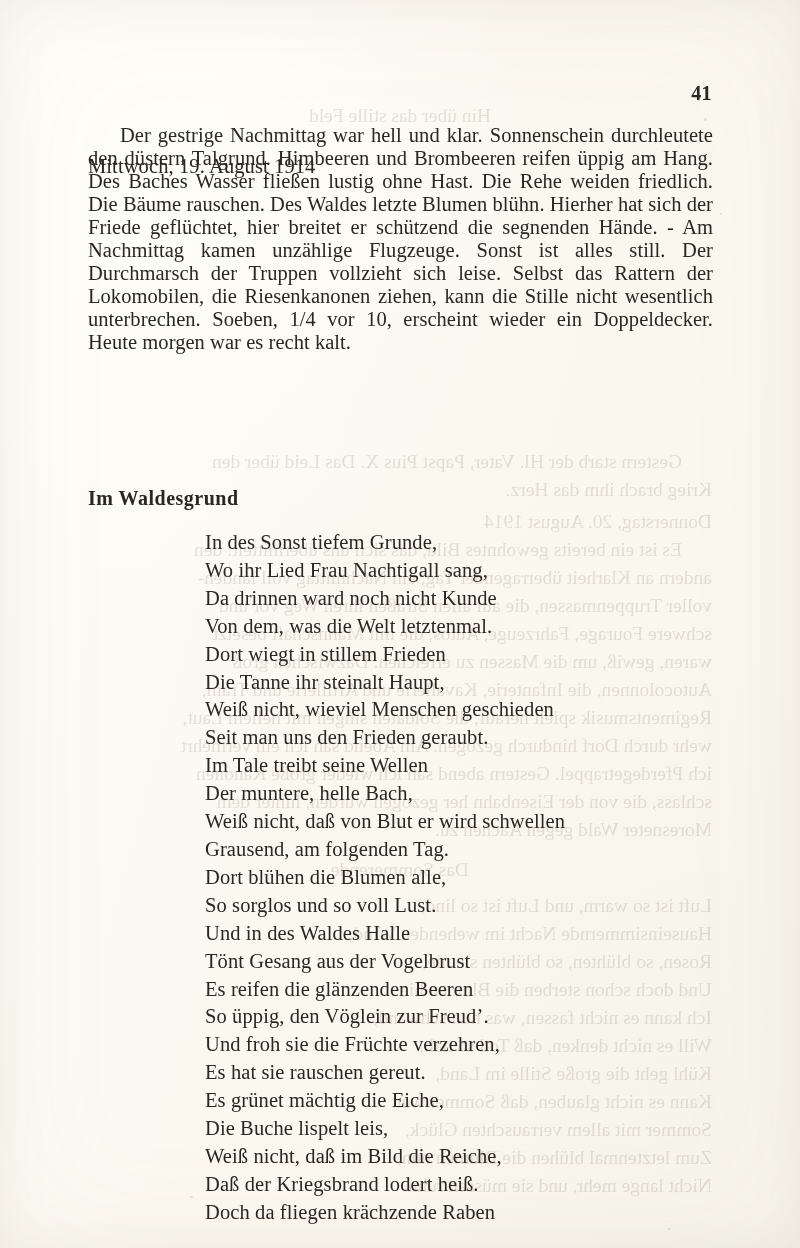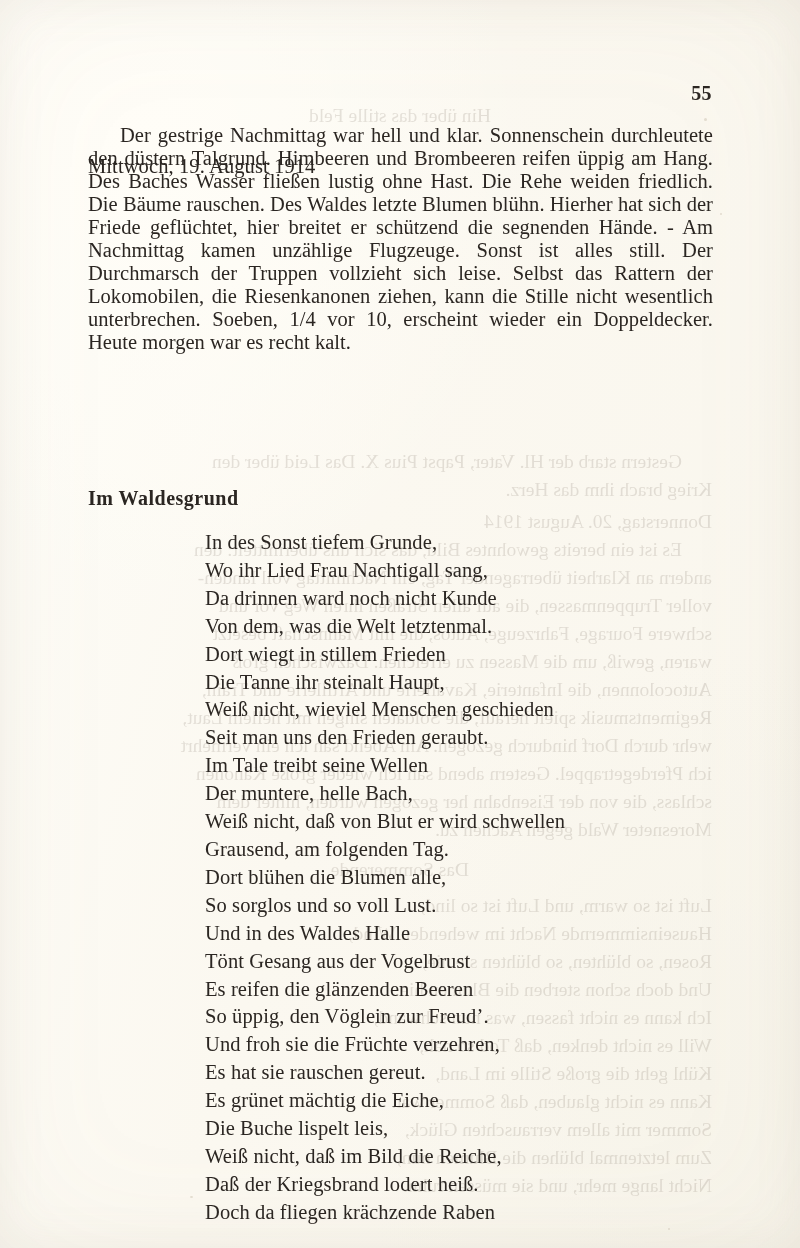--- a/index.html
+++ b/index.html
@@ -171,21 +171,21 @@
         <div class="bleed-line">Kühl geht die große Stille im Land,</div>
         <div class="bleed-line">Kann es nicht glauben, daß Sommer war.</div>
         <div class="bleed-line">Sommer mit allem verrauschten Glück,</div>
         <div class="bleed-line">Zum letztenmal blühen die Blumen nun,</div>
         <div class="bleed-line">Nicht lange mehr, und sie müssen ruhn.</div>
       </div>
     </div>
 
   <div class="content">
 
-    <div class="folio">55</div>
+    <div class="folio">41</div>
 
     <div class="entry-heading">Mittwoch, 19. August 1914</div>
 
     <div class="prose">Der gestrige Nachmittag war hell und klar. Sonnenschein durchleutete den düstern Talgrund. Himbeeren und Brombeeren reifen üppig am Hang. Des Baches Wasser fließen lustig ohne Hast. Die Rehe weiden friedlich. Die Bäume rauschen. Des Waldes letzte Blumen blühn. Hierher hat sich der Friede geflüchtet, hier breitet er schützend die segnenden Hände. - Am Nachmittag kamen unzählige Flugzeuge. Sonst ist alles still. Der Durchmarsch der Truppen vollzieht sich leise. Selbst das Rattern der Lokomobilen, die Riesenkanonen ziehen, kann die Stille nicht wesentlich unterbrechen. Soeben, 1/4 vor 10, erscheint wieder ein Doppeldecker. Heute morgen war es recht kalt.</div>
 
     <div class="poem-title">Im Waldesgrund</div>
 
     <div class="poem" id="poem-root">
         <span class="verse">In des Sonst tiefem Grunde,</span>
         <span class="verse">Wo ihr Lied Frau Nachtigall sang,</span>

